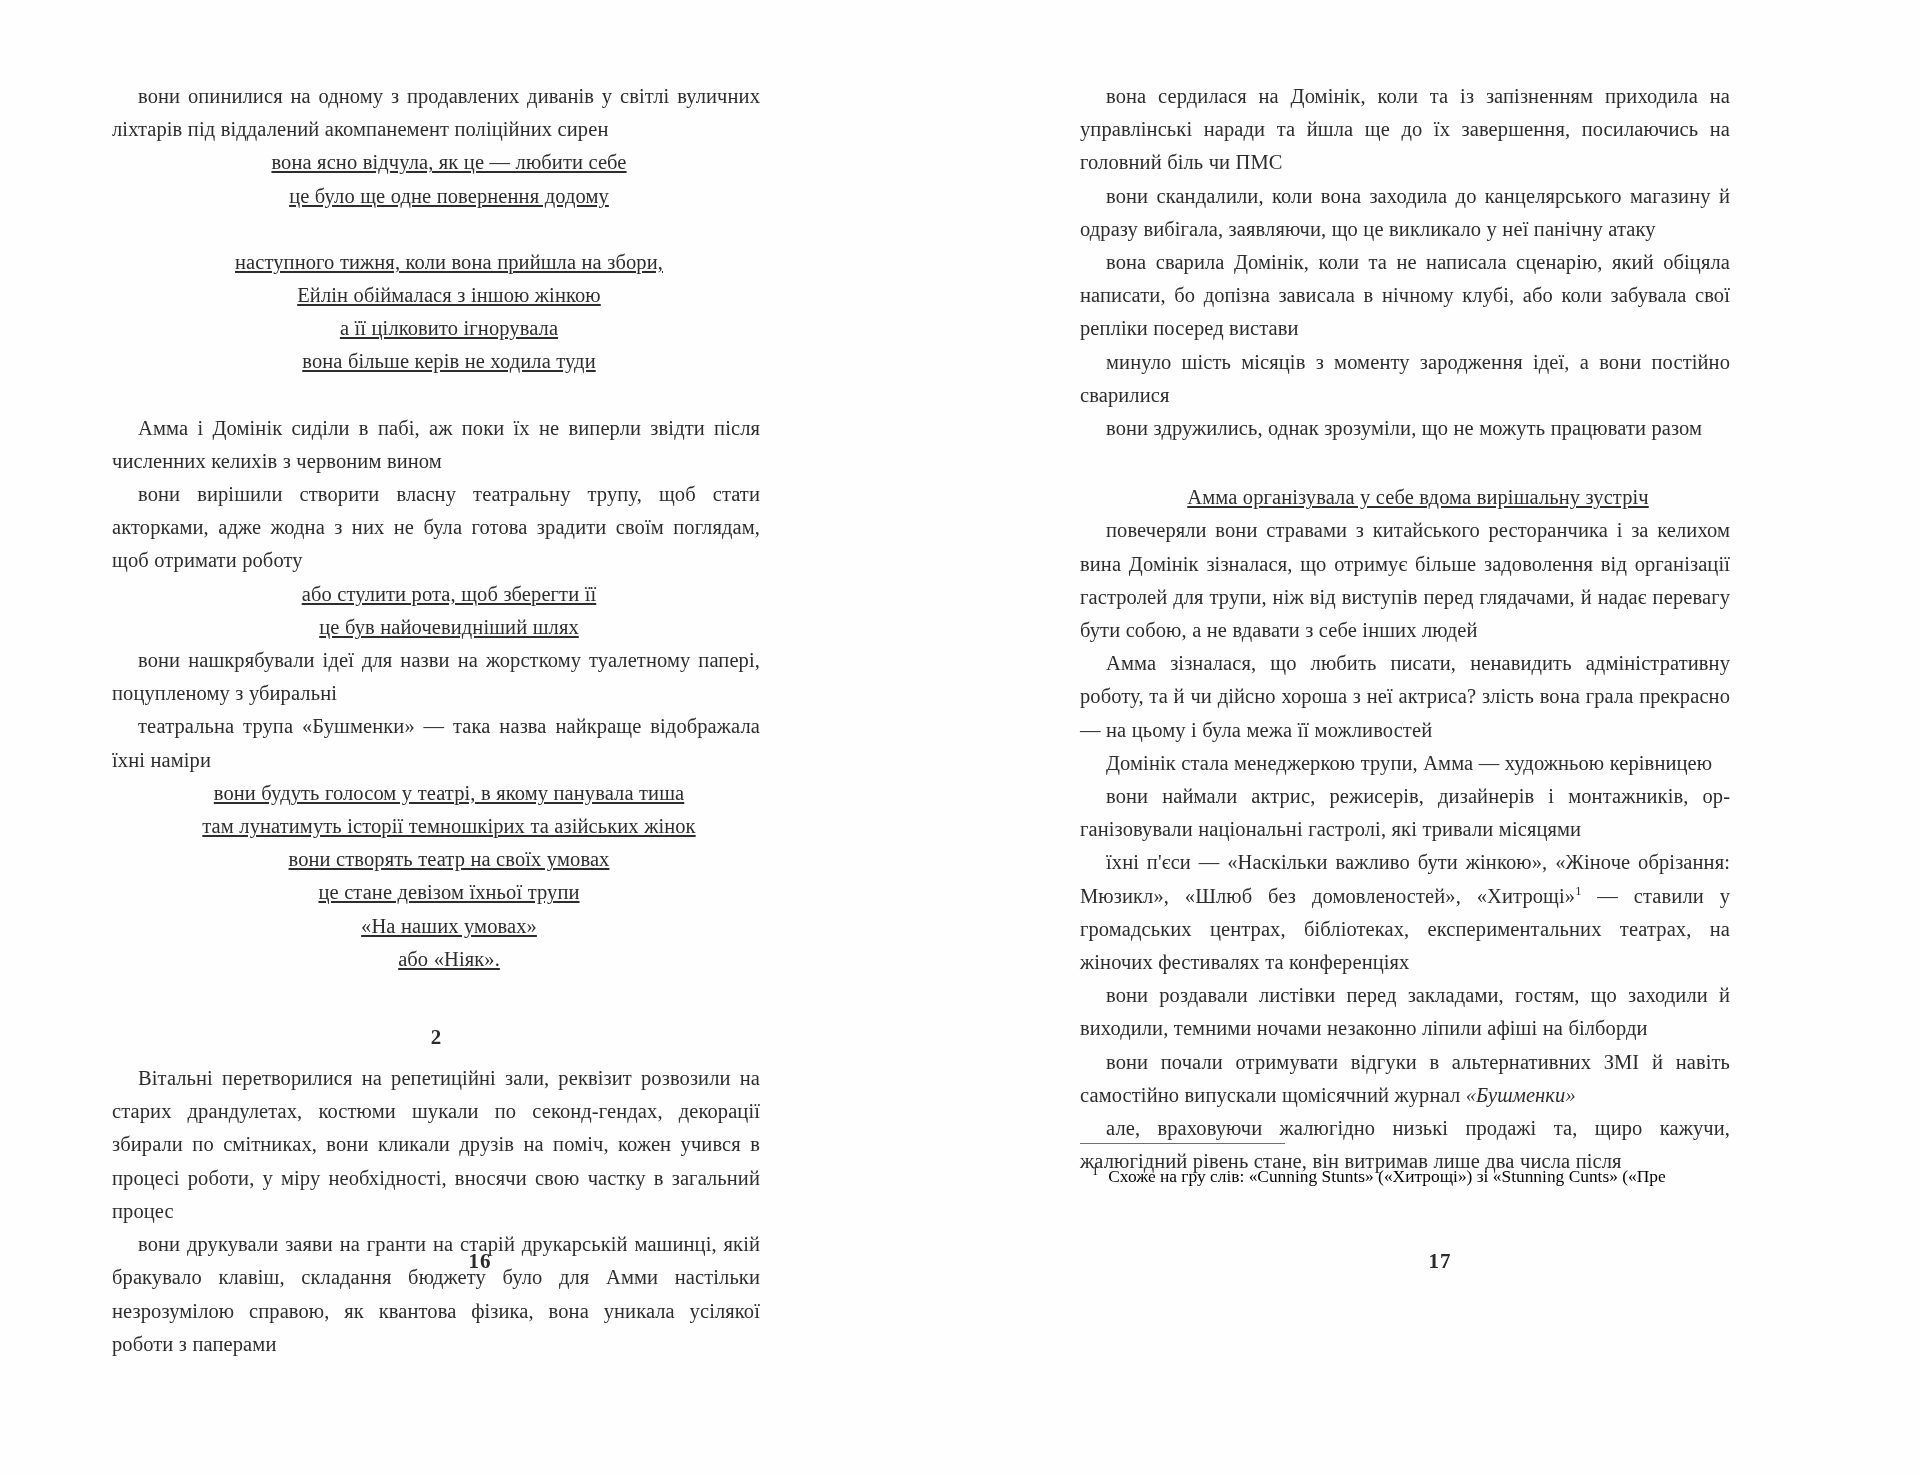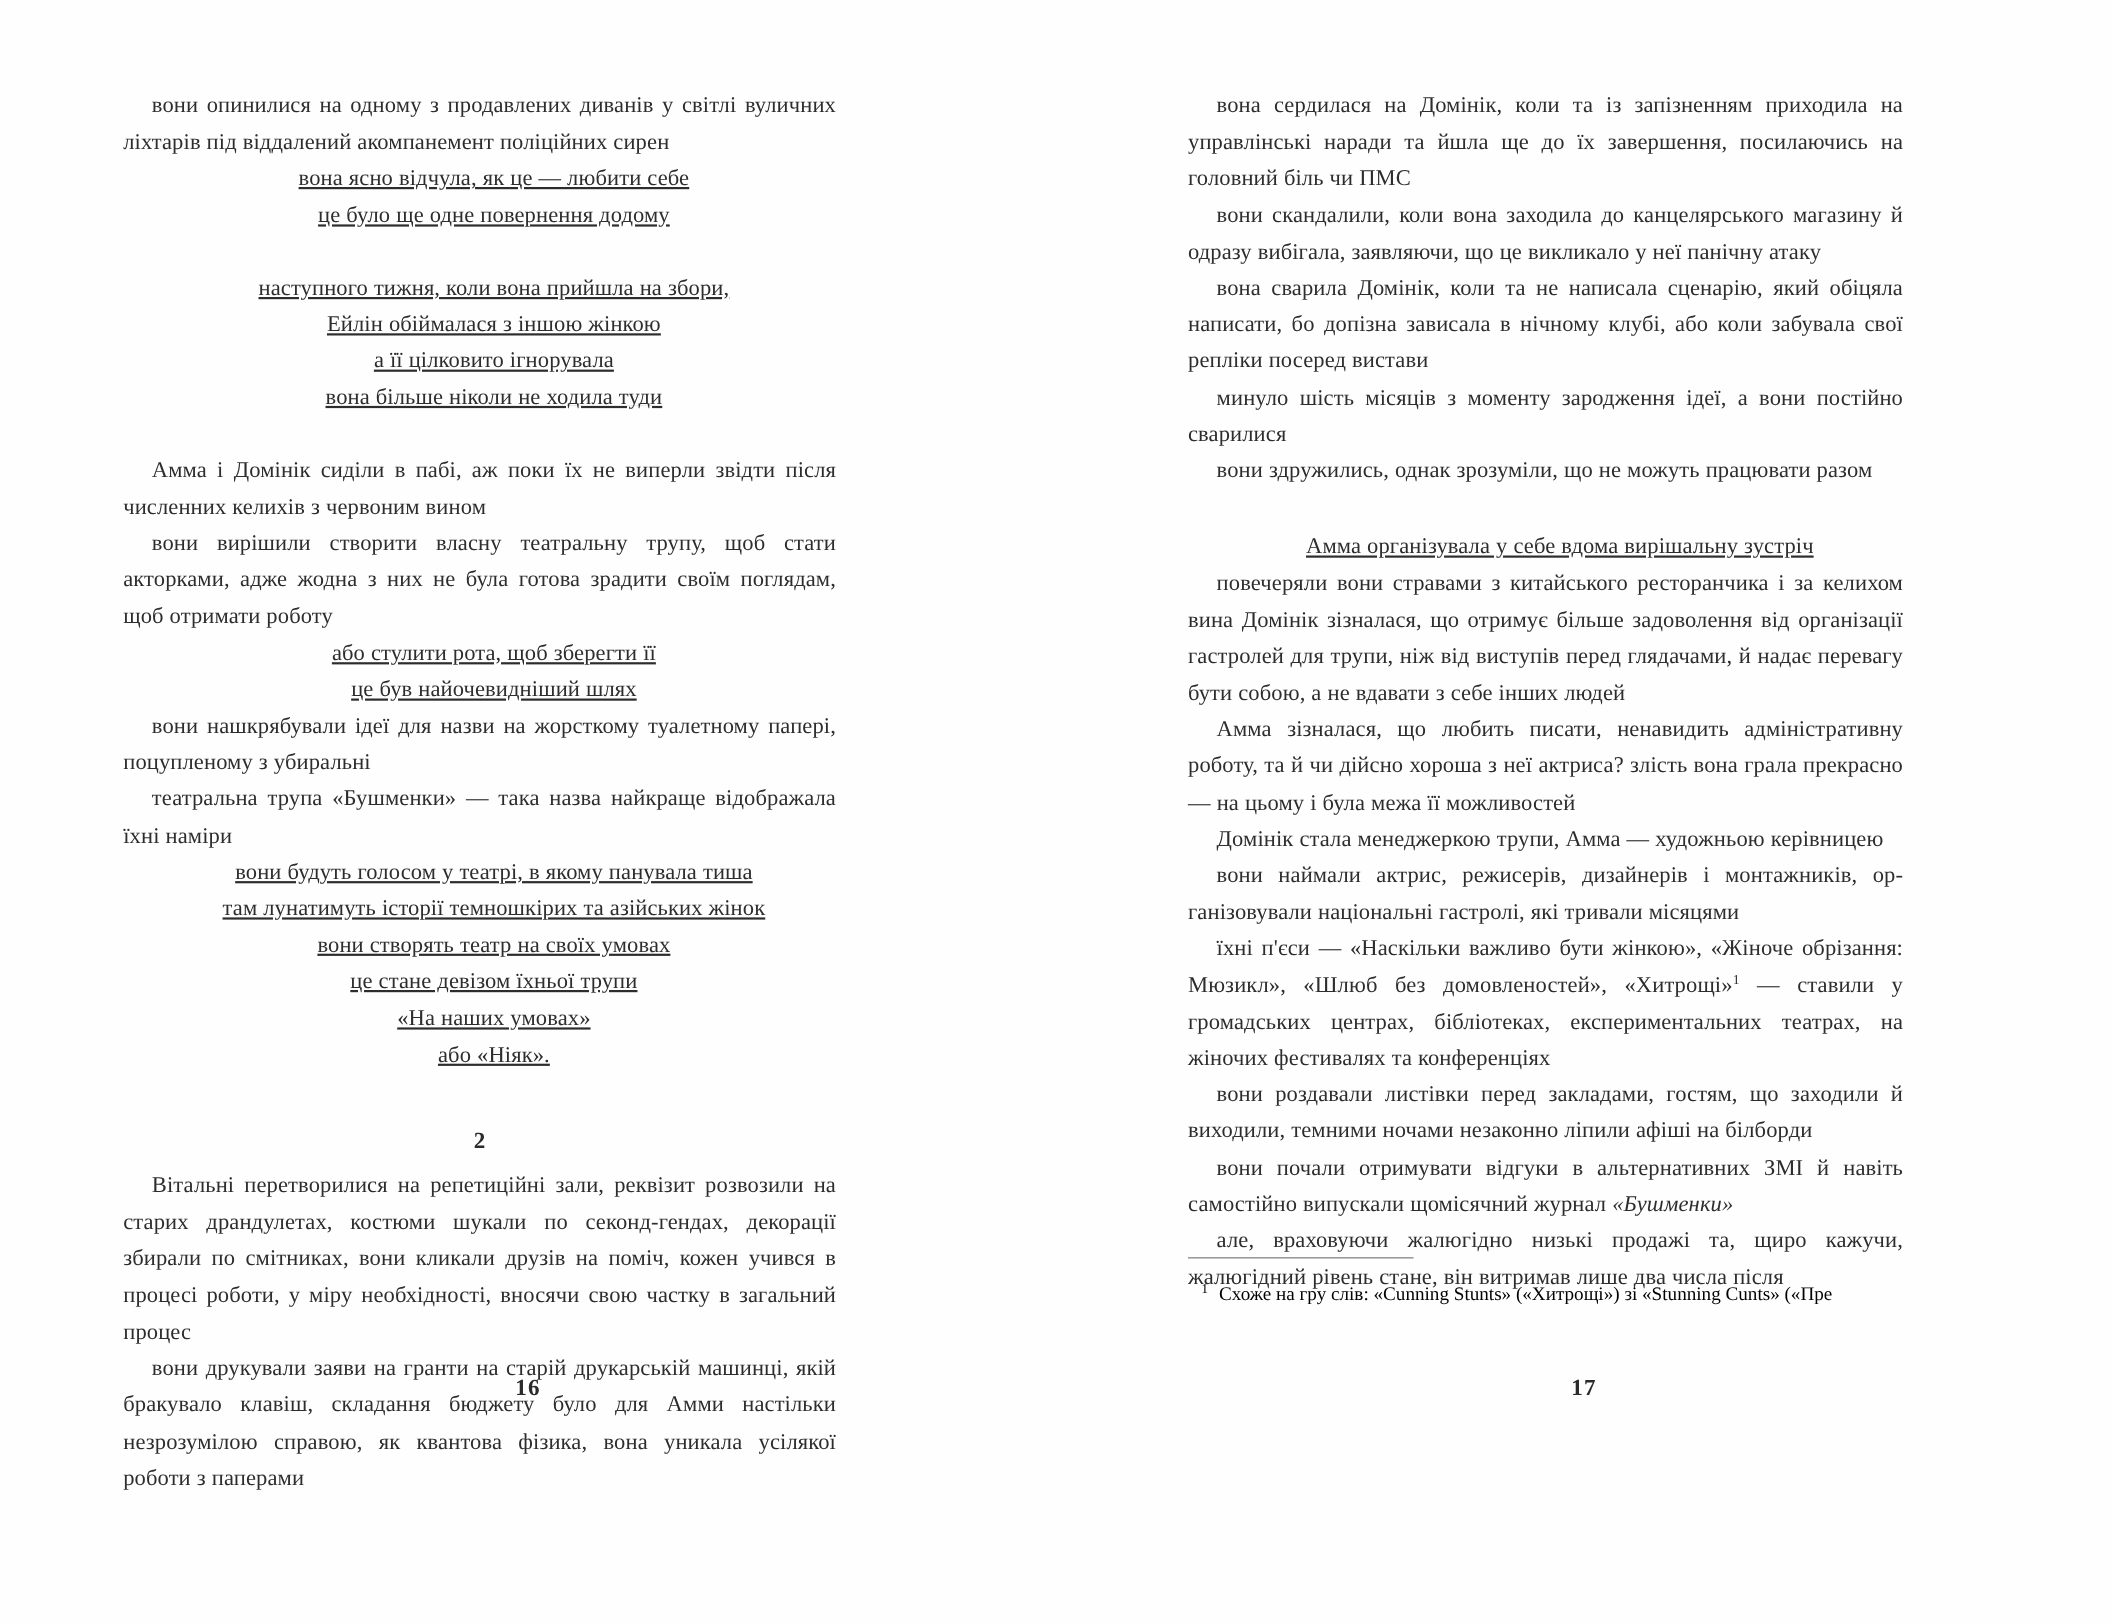--- a/index.html
+++ b/index.html
@@ -140,21 +140,21 @@
 
       <p class="para">вони опинилися на одному з продавлених диванів у світлі ву­личних ліхтарів під віддалений акомпанемент поліційних сирен</p>
       <p class="line">вона ясно відчула, як це — любити себе</p>
       <p class="line">це було ще одне повернення додому</p>
 
       <div class="gap-sm"></div>
 
       <p class="line">наступного тижня, коли вона прийшла на збори,</p>
       <p class="line">Ейлін обіймалася з іншою жінкою</p>
       <p class="line">а її цілковито ігнорувала</p>
-      <p class="line">вона більше ніколи не ходила туди</p>
+      <p class="line">вона більше керів не ходила туди</p>
 
       <div class="gap-sm"></div>
 
       <p class="para">Амма і Домінік сиділи в пабі, аж поки їх не виперли звідти піс­ля численних келихів з червоним вином</p>
       <p class="para">вони вирішили створити власну театральну трупу, щоб стати акторками, адже жодна з них не була готова зрадити своїм погля­дам, щоб отримати роботу</p>
       <p class="line">або стулити рота, щоб зберегти її</p>
       <p class="line">це був найочевидніший шлях</p>
       <p class="para">вони нашкрябували ідеї для назви на жорсткому туалетному папері, поцупленому з убиральні</p>
       <p class="para">театральна трупа «Бушменки» — така назва найкраще відобра­жала їхні наміри</p>
       <p class="line">вони будуть голосом у театрі, в якому панувала тиша</p>

